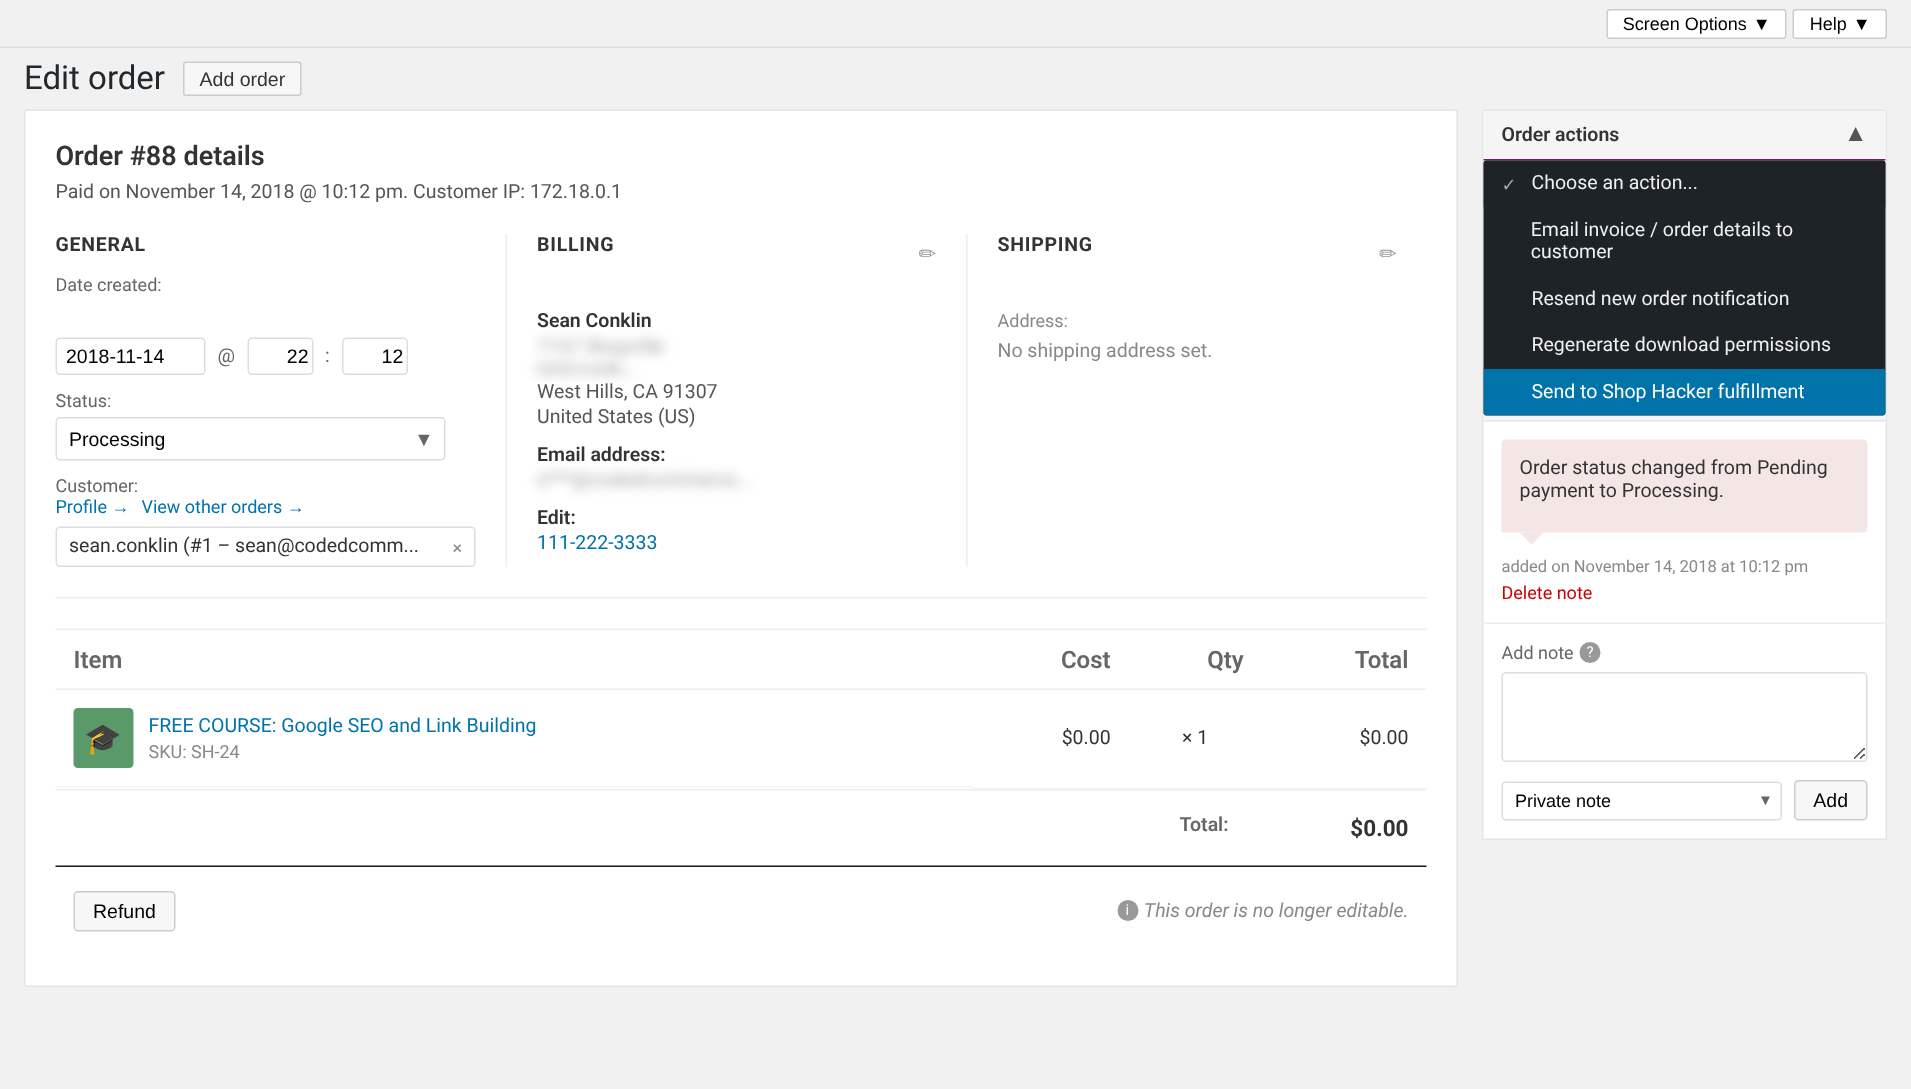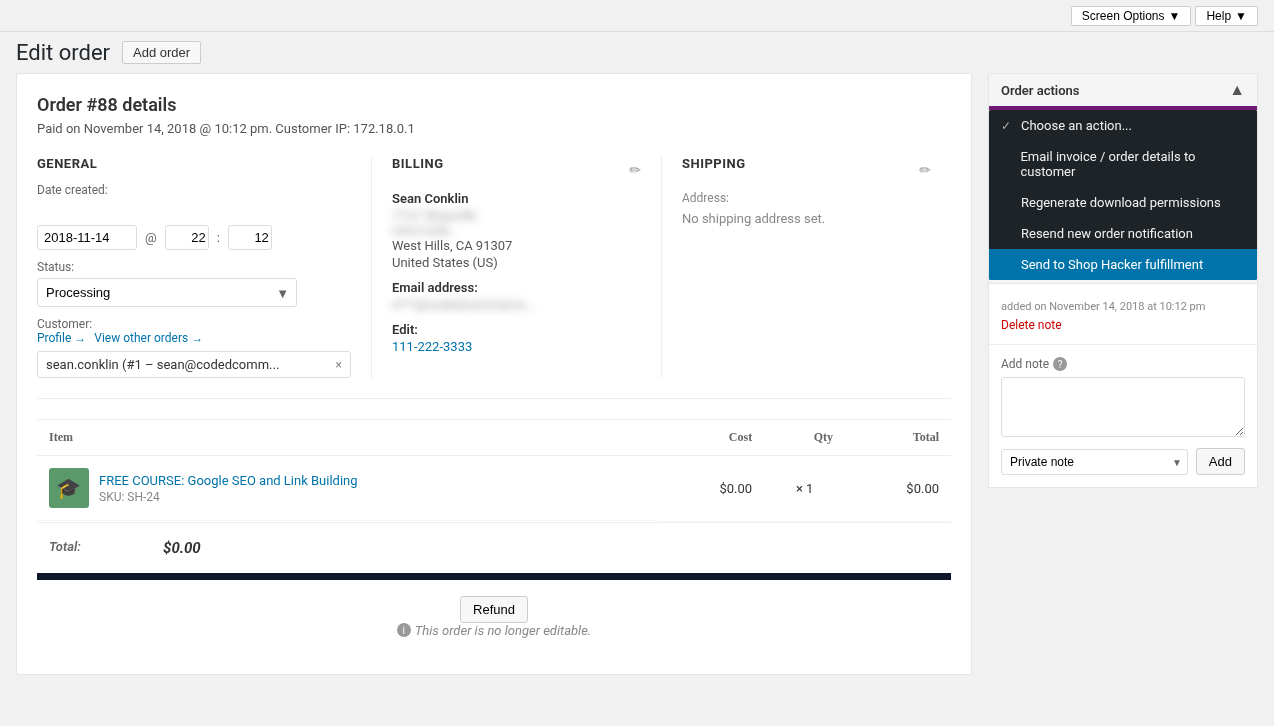--- a/index.html
+++ b/index.html
@@ -36,66 +36,66 @@
     .date-input { border: 1px solid #ddd; border-radius: 3px; padding: 4px 6px; font-size: 13px; width: 100px; }
     .time-input { border: 1px solid #ddd; border-radius: 3px; padding: 4px 2px; font-size: 13px; width: 44px; text-align: right; }
     
     .status-select-wrap { position: relative; display: inline-block; width: 260px; }
     .status-select { width: 100%; border: 1px solid #ddd; border-radius: 3px; padding: 6px 8px; font-size: 13px; background: #fff; appearance: none; cursor: pointer; }
     .status-select-arrow { position: absolute; right: 8px; top: 50%; transform: translateY(-50%); pointer-events: none; color: #666; }
     
     .customer-label { margin-top: 8px; font-size: 12px; color: #666; }
     .customer-links { display: flex; gap: 8px; margin-bottom: 6px; }
     .customer-links a { color: #0073aa; text-decoration: none; font-size: 12px; }
-    .customer-select-wrap { position: relative; display: inline-block; width: 314px; }
+    .customer-select-wrap { position: relative; display: inline-block; width: 280px; }
     .customer-select { width: 100%; border: 1px solid #ddd; border-radius: 3px; padding: 6px 8px; font-size: 13px; background: #fff; cursor: pointer; }
     
     .billing-name { font-weight: 600; margin-bottom: 2px; }
     .billing-company { margin-bottom: 2px; }
     .billing-addr { color: #555; margin-bottom: 2px; }
     .billing-city { color: #555; margin-bottom: 8px; }
     
     .billing-field-label { font-weight: 600; margin-top: 10px; margin-bottom: 2px; font-size: 13px; }
     .billing-email { color: #0073aa; text-decoration: none; font-size: 13px; }
     .billing-phone { color: #0073aa; text-decoration: none; font-size: 13px; }
     
-    .section-header { display: flex; justify-content: space-between; align-items: center; margin-bottom: 8px; }
+    .section-header { display: flex; justify-content: space-between; align-items: center; margin-bottom: 24px; }
     .edit-icon { color: #999; cursor: pointer; font-size: 14px; }
     
     .shipping-address-note { color: #888; font-size: 13px; }
     
     
     .items-section { border-top: 1px solid #eee; }
     .items-table { width: 100%; border-collapse: collapse; }
-    .items-table th { text-align: left; padding: 10px 12px; font-size: 12px; color: #666; border-bottom: 1px solid #eee; font-weight: 600; font-family: Liberation Serif, serif; }
+    .items-table th { text-align: left; padding: 10px 12px; font-size: 16px; color: #666; border-bottom: 1px solid #eee; font-weight: 600; }
     .items-table th.right { text-align: right; }
     .items-table td { padding: 12px; border-bottom: 1px solid #f5f5f5; vertical-align: middle; }
     .item-thumb { width: 40px; height: 40px; background: #5a9a6a; border-radius: 3px; display: flex; align-items: center; justify-content: center; overflow: hidden; }
     .item-name-link { color: #0073aa; text-decoration: none; font-size: 13px; }
     .item-sku { color: #888; font-size: 12px; margin-top: 2px; }
     .item-cost { text-align: right; }
     .item-qty { text-align: center; }
     .item-total { text-align: right; }
     
-    .total-row { display: flex; justify-content: flex-start; padding: 16px 12px; border-top: 1px solid #eee; font-style: italic; }
+    .total-row { display: flex; justify-content: flex-end; padding: 16px 12px; border-top: 1px solid #eee; }
     .total-label { color: #666; margin-right: 40px; font-weight: 600; }
     .total-value { font-weight: 700; font-size: 15px; min-width: 80px; text-align: right; }
     
     
-    .refund-section { padding: 16px 12px; border-top: 7px solid #0f172a; display: flex; align-items: center; justify-content: space-between; flex-direction: column; }
+    .refund-section { padding: 16px 12px; border-top: 1px solid #0f172a; display: flex; align-items: center; justify-content: space-between; }
     .refund-btn { background: #f7f7f7; border: 1px solid #ccc; border-radius: 3px; padding: 5px 12px; font-size: 13px; cursor: pointer; }
     .not-editable { color: #888; font-style: italic; display: flex; align-items: center; gap: 4px; font-size: 13px; }
     .info-circle { width: 14px; height: 14px; border-radius: 50%; background: #999; color: #fff; display: inline-flex; align-items: center; justify-content: center; font-size: 10px; font-style: normal; }
     
     
     .sidebar { width: 270px; flex-shrink: 0; display: flex; flex-direction: column; gap: 0; }
     
     
     .sidebar-panel { background: #fff; border: 1px solid #e5e5e5; border-radius: 2px; margin-bottom: 0; }
-    .sidebar-panel-header { display: flex; align-items: center; justify-content: space-between; padding: 8px 12px; background: #f5f5f5; border-bottom: 4px solid #701a75; cursor: pointer; }
+    .sidebar-panel-header { display: flex; align-items: center; justify-content: space-between; padding: 8px 12px; background: #f5f5f5; border-bottom: 1px solid #701a75; cursor: pointer; }
     .sidebar-panel-title { font-weight: 600; font-size: 13px; }
     .collapse-btn { background: none; border: none; cursor: pointer; color: #555; font-size: 16px; line-height: 1; }
     
     .dropdown-menu { position: absolute; top: 0; left: 0; right: 0; background: #1d2327; border-radius: 2px; z-index: 100; overflow: hidden; }
     .dropdown-item { padding: 8px 12px; font-size: 13px; color: #f0f0f0; cursor: pointer; display: flex; align-items: center; gap: 6px; }
     .dropdown-item.selected { background: #1d2327; }
     .dropdown-item.highlighted { background: #0073aa; color: #fff; }
     .dropdown-item .check { color: #aaa; font-size: 12px; width: 14px; }
     
     
@@ -284,40 +284,46 @@
           <div class="dropdown-item selected">
             <span class="check">✓</span>
             <span>Choose an action...</span>
           </div>
           <div class="dropdown-item">
             <span class="check"> </span>
             <span>Email invoice / order details to customer</span>
           </div>
           <div class="dropdown-item">
             <span class="check"> </span>
-            <span>Regenerate download permissions</span>
+            <span>Resend new order notification</span>
           </div>
           <div class="dropdown-item">
             <span class="check"> </span>
-            <span>Resend new order notification</span>
+            <span>Regenerate download permissions</span>
           </div>
           <div class="dropdown-item highlighted">
             <span class="check"> </span>
             <span>Send to Shop Hacker fulfillment</span>
           </div>
         </div>
       </div>
     </div>
 
     <div class="notes-panel">
       <div class="notes-panel-header">
         <span class="sidebar-panel-title">Order notes</span>
         <button class="collapse-btn">▲</button>
       </div>
 
+      <div style="position:relative;">
+        <div class="note-item">
+          <div class="note-text">Order status changed from Pending payment to Processing.</div>
+          <div class="note-bubble-tail"></div>
+        </div>
+      </div>
       <div class="note-meta">added on November 14, 2018 at 10:12 pm</div>
       <div class="note-delete">
         <a href="#">Delete note</a>
       </div>
 
       <div class="add-note-section">
         <div class="add-note-label">
           <span>Add note</span>
           <span class="info-circle">?</span>
         </div>

